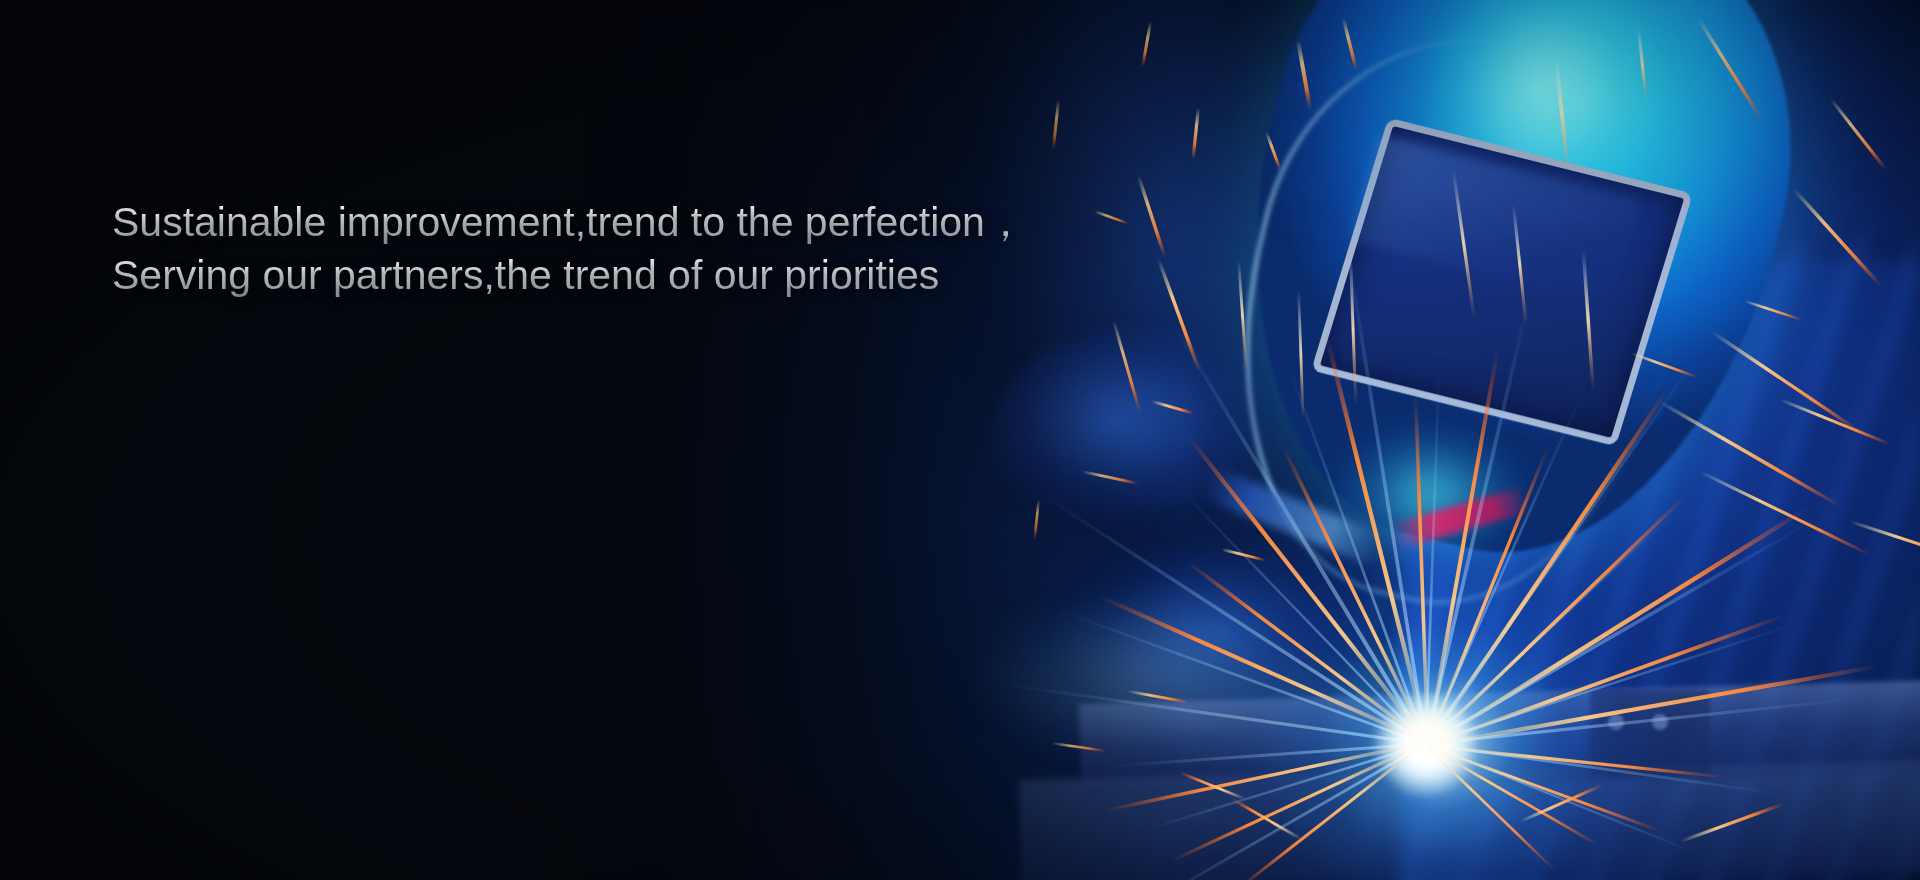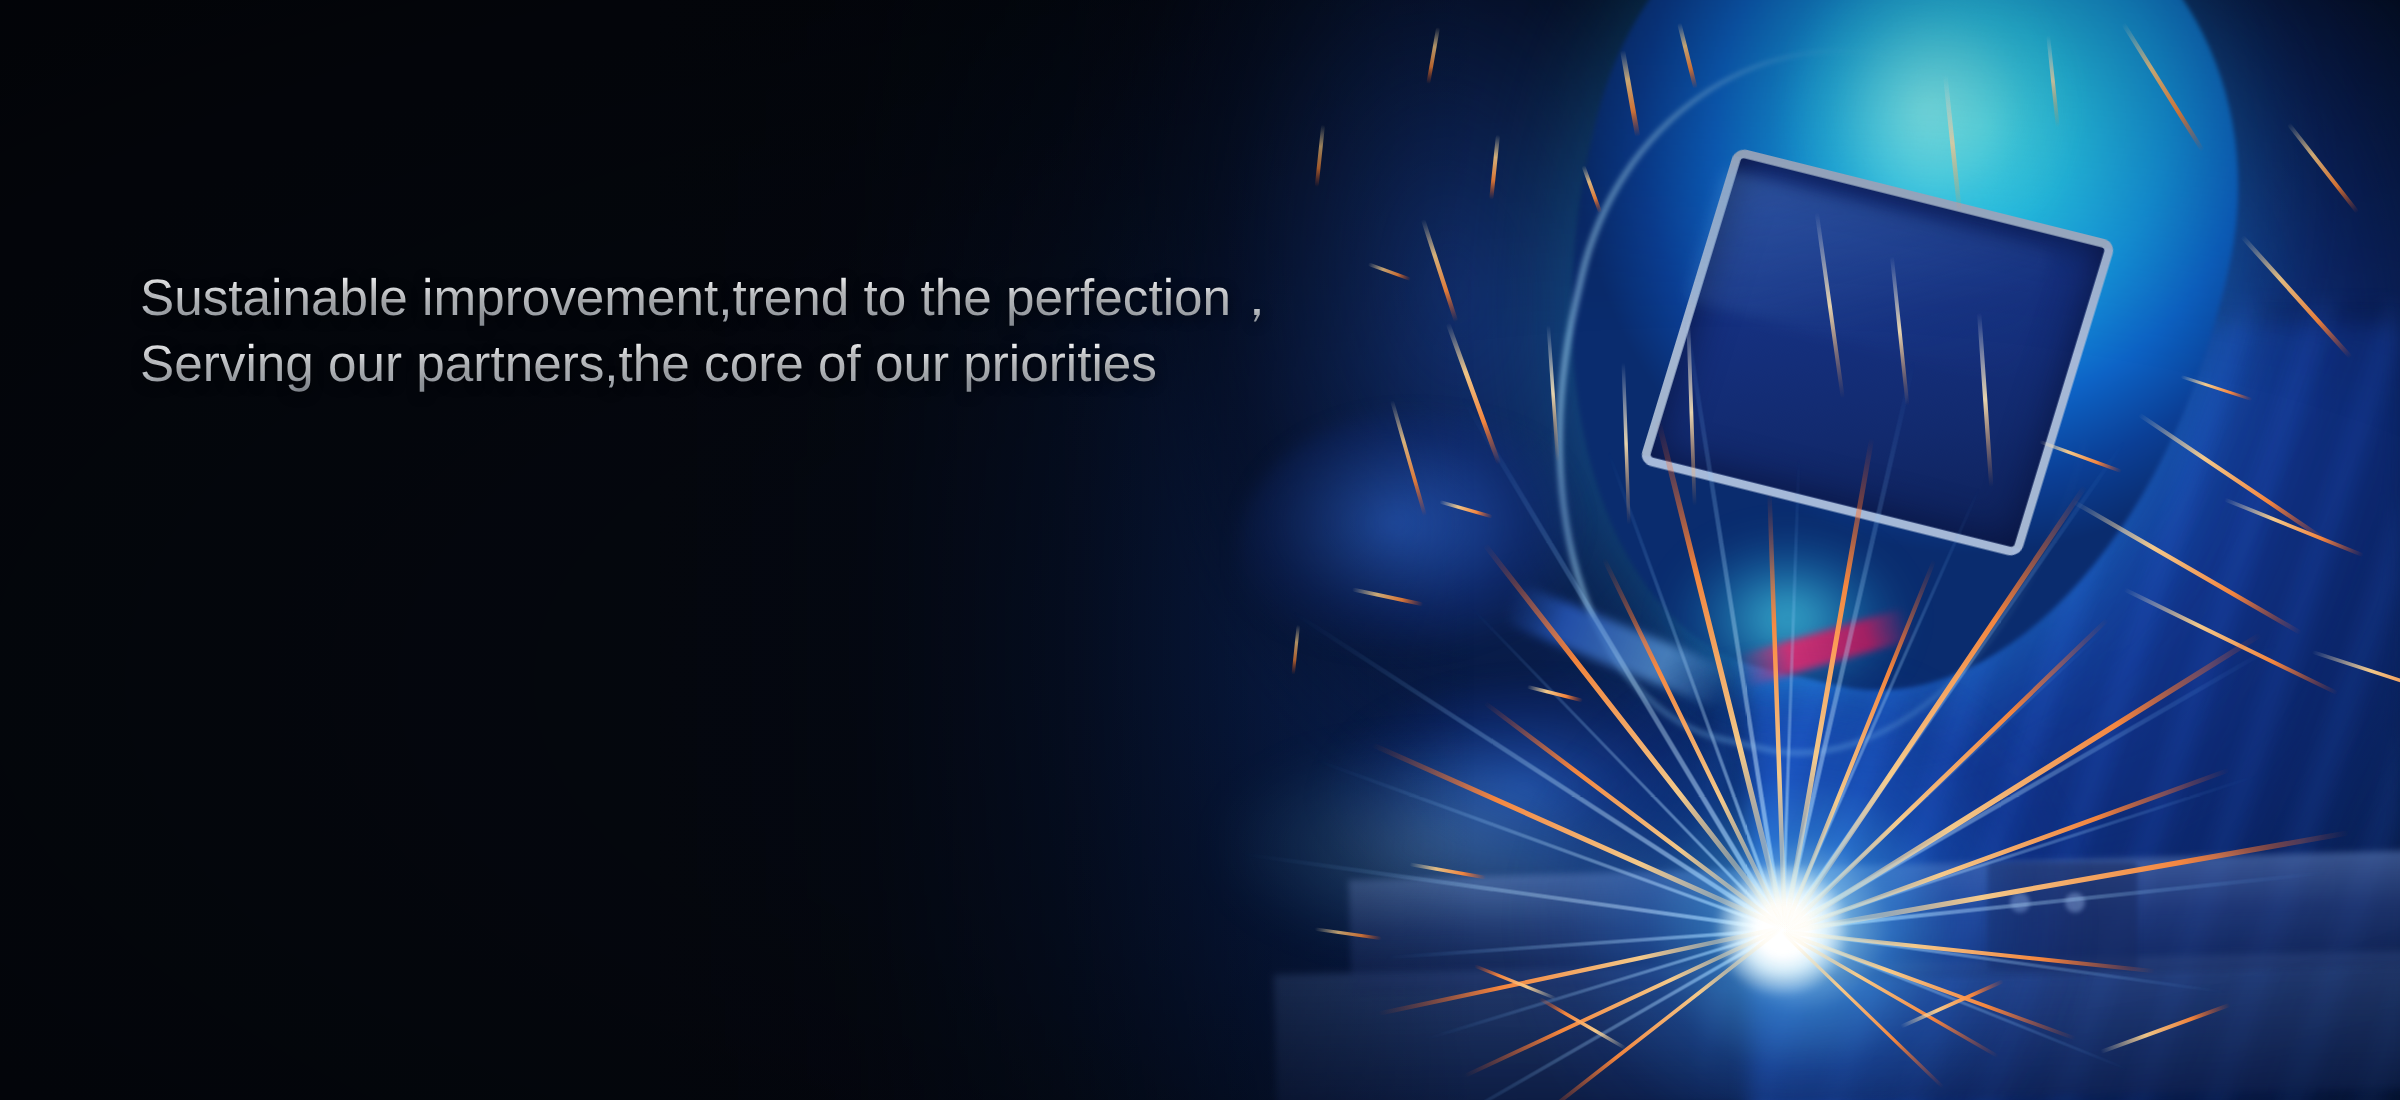--- a/index.html
+++ b/index.html
@@ -257,21 +257,21 @@
       #8d949c 50%,
       #cfd4da 62%,
       #f2f4f6 78%,
       #9ba2aa 100%);
     -webkit-background-clip: text;
     background-clip: text;
     color: transparent;
     -webkit-text-fill-color: transparent;
     text-shadow: 0 2px 10px rgba(0,0,0,.55);
   }
-  .en-wrap { margin-top: 32px; }
+  .en-wrap { margin-top: 16px; }
   .en-line {
     font-size: 41px;
     font-weight: 400;
     line-height: 53px;
     margin: 0;
     white-space: nowrap;
     background: linear-gradient(180deg,
       #ffffff 0%,
       #f6f7f9 30%,
       #d7dbe0 60%,
@@ -454,17 +454,17 @@
       </g>
     </svg>
 
     <div class="left-veil"></div>
     <div class="vignette"></div>
   </div>
 
   <div class="copy">
     <div class="en-wrap">
       <p class="en-line">Sustainable improvement,trend to the perfection，</p>
-      <p class="en-line">Serving our partners,the core of our priorities</p>
+      <p class="en-line">Serving our partners,the trend of our priorities</p>
     </div>
   </div>
 
 </div>
 
 </body></html>

